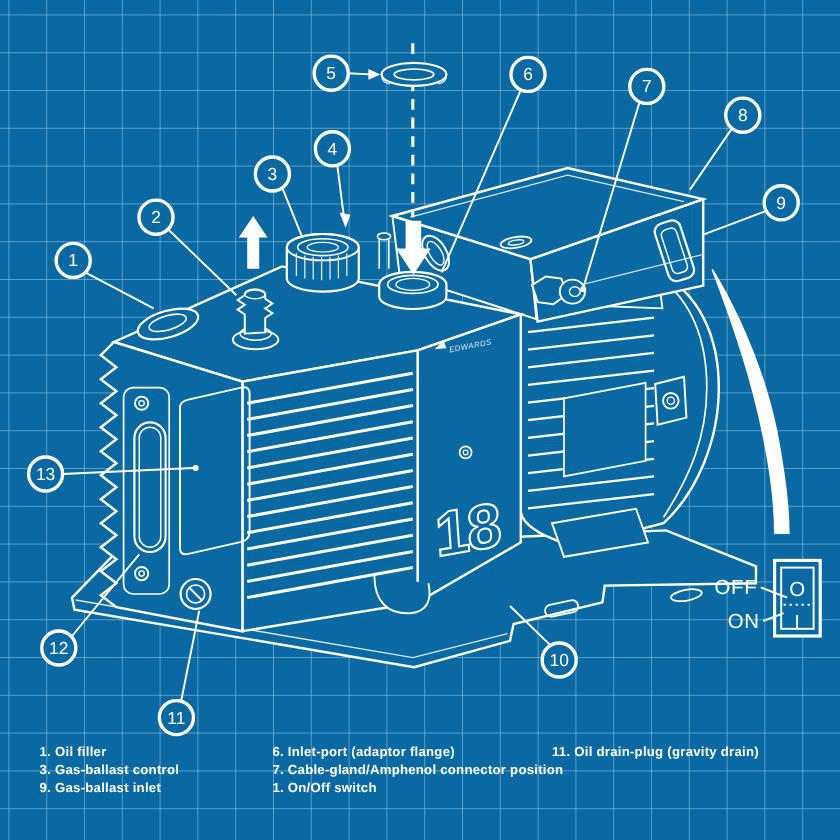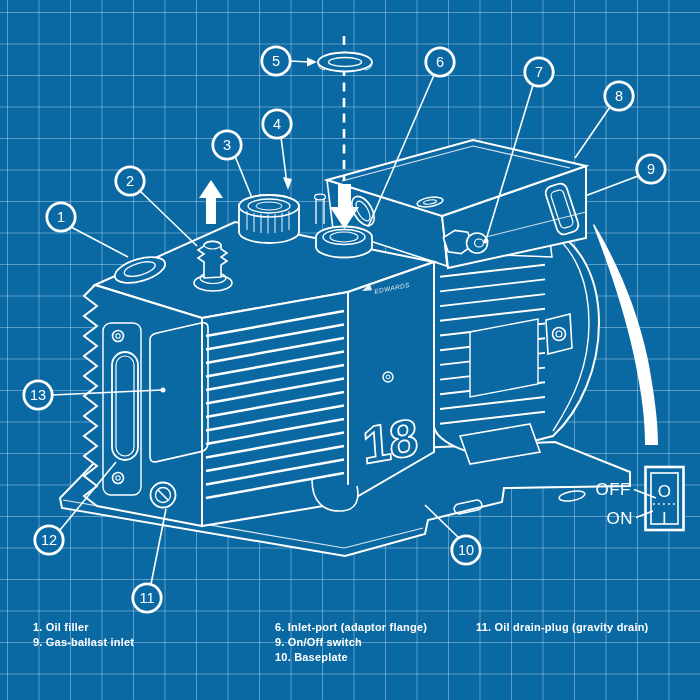--- a/index.html
+++ b/index.html
@@ -14,22 +14,22 @@
       linear-gradient(to right, rgba(178,214,236,.48) 1px, transparent 1px),
       linear-gradient(to bottom, rgba(178,214,236,.48) 1px, transparent 1px);
     background-size:31.5px 31.5px;
     background-position:7px 12px;
   }
   svg{position:absolute;left:0;top:0;}
   .legend{position:absolute;left:0;top:0;width:700px;height:530px;pointer-events:none;}
   .legend-col{position:absolute;top:620px;color:#fff;font-size:11px;font-weight:700;
     line-height:15px;white-space:nowrap;letter-spacing:.2px;}
   .col-1{left:33px;}
-  .col-2{left:227px;margin-left:48px;}
-  .col-3{left:460px;margin-left:16px;}
+  .col-2{left:227px;}
+  .col-3{left:460px;}
   .callout-num{font-size:14.5px;font-weight:400;fill:#ffffff;}
   .off-on{font-size:17px;font-weight:400;fill:#ffffff;letter-spacing:.5px;}
   .line{stroke:#ffffff;fill:none;}
   .fillbg{fill:#0a69a3;stroke:#ffffff;}
   .solid{fill:#ffffff;stroke:none;}
 </style>
 </head>
 <body>
 
 <div class="stage">
@@ -264,24 +264,25 @@
       <g>
           <circle class="fillbg" stroke-width="2.8" cx="38" cy="395" r="14.2"></circle>
           <text class="callout-num" x="38" y="400" text-anchor="middle">13</text>
         </g>
     </g>
   </svg>
 
   <div class="legend">
     <div class="legend-col col-1">
       <div>1. Oil filler</div>
+      <div>3. Gas-ballast control</div>
       <div>9. Gas-ballast inlet</div>
     </div>
     <div class="legend-col col-2">
       <div>6. Inlet-port (adaptor flange)</div>
-      <div>9. On/Off switch</div>
-      <div>10. Baseplate</div>
+      <div>7. Cable-gland/Amphenol connector position</div>
+      <div>1. On/Off switch</div>
     </div>
     <div class="legend-col col-3">
       <div>11. Oil drain-plug (gravity drain)</div>
     </div>
   </div>
 </div>
 
 </body></html>

